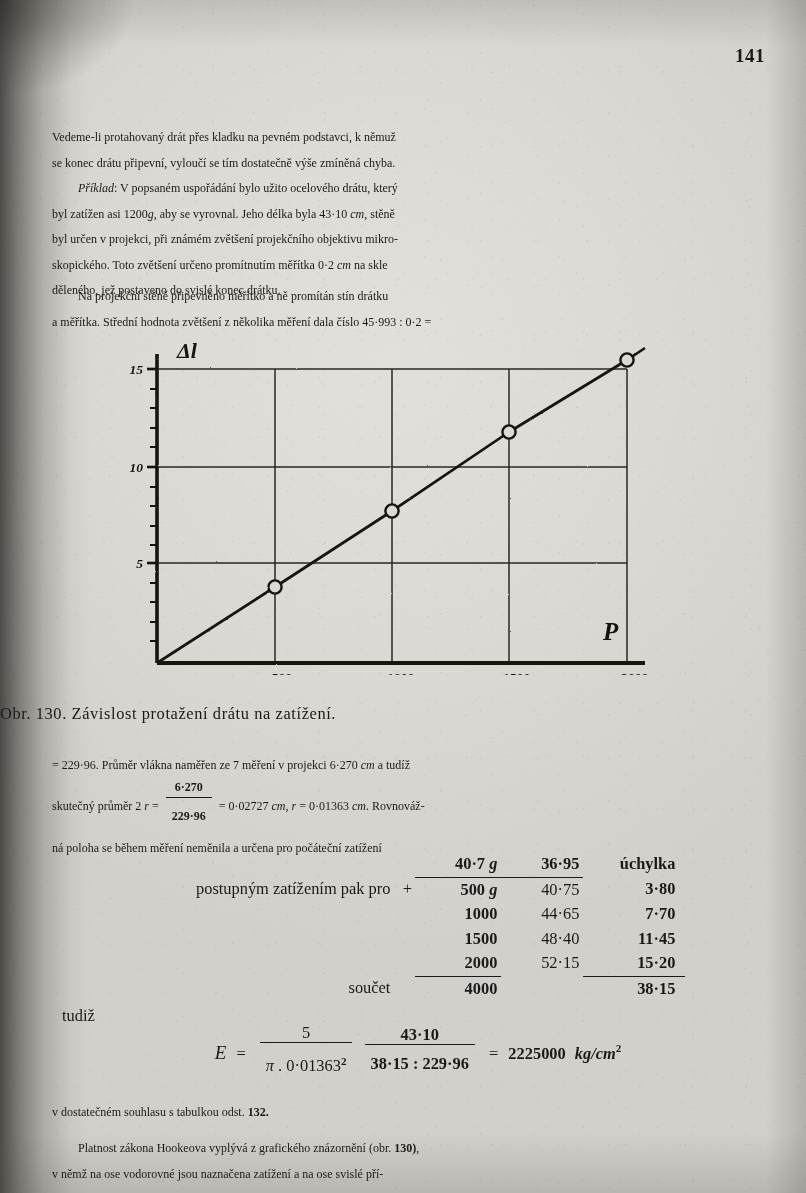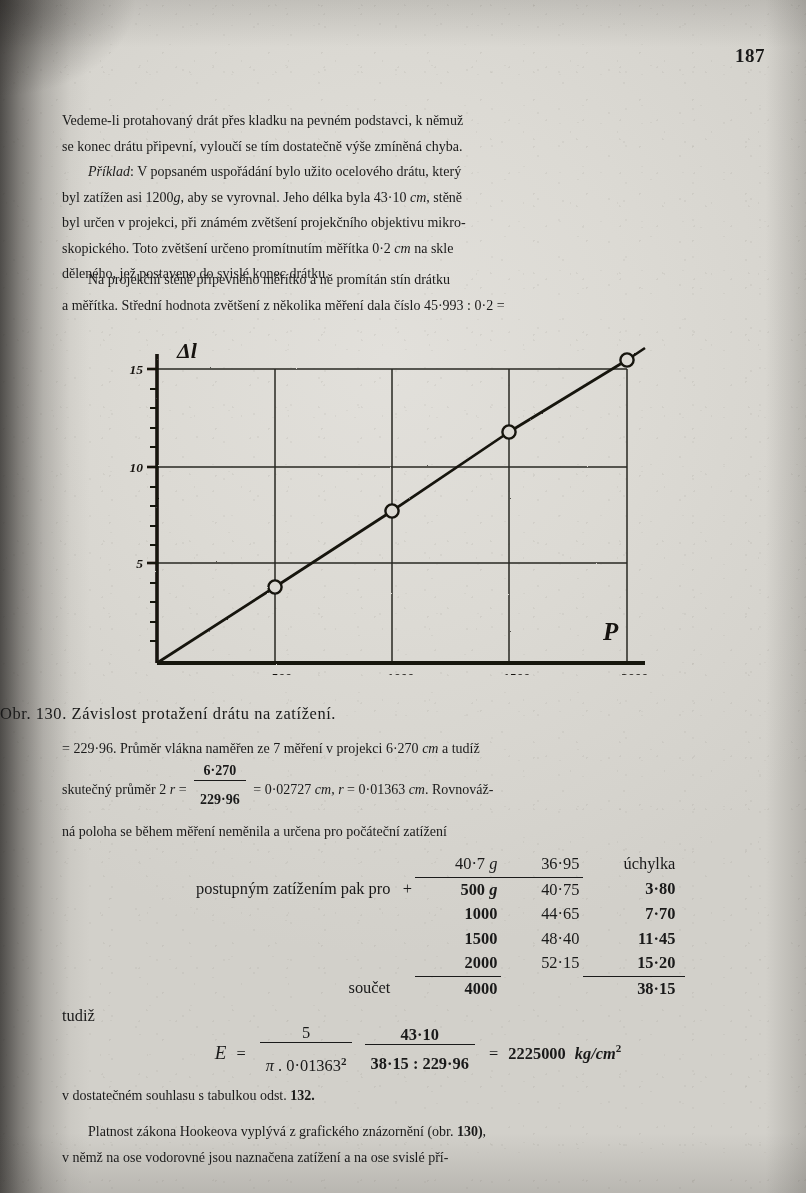--- a/index.html
+++ b/index.html
@@ -74,26 +74,27 @@
     position: absolute;
     right: 41px;
     top: 45px;
     font-size: 19px;
     font-weight: bold;
     letter-spacing: .5px;
   }
 
   .body-text {
     position: absolute;
-    left: 62px;
+    left: 52px;
     width: 683px;
-    font-size: 14px;
+    font-size: 12px;
     line-height: 25.6px;
     text-align: justify;
     text-justify: inter-word;
+    margin-top: 17px;
   }
   .body-text p { margin: 0; }
   .indent { text-indent: 26px; }
   .it { font-style: italic; }
   .bd { font-weight: bold; }
 
   
   #figure {
     position: absolute;
     left: 0; top: 330px;
@@ -138,21 +139,21 @@
   #datatable td {
     padding: 1px 0;
     line-height: 22.5px;
     white-space: nowrap;
   }
   .c-label   { text-align: right; padding-right: 9px !important; }
   .c-plus    { text-align: center; width: 16px; }
   .c-load    { text-align: right;  width: 82px; font-weight: bold; padding-right: 4px !important; }
   .c-read    { text-align: right;  width: 78px; font-weight: normal; padding-right: 4px !important; }
   .c-dev     { text-align: right;  width: 92px; font-weight: bold; padding-right: 10px !important; }
-  .hdr td { font-weight: normal; }
+  .hdr td { font-weight: bold; }
   .rule-load  { border-bottom: 1.5px solid #1a1a1a; }
   .rule-dev   { border-bottom: 1.5px solid #1a1a1a; }
 
   
   #eq-block {
     position: absolute;
     left: 0; top: 1004px;
     width: 806px;
     font-size: 16.4px;
   }
@@ -177,21 +178,21 @@
 
 <div id="page">
   <div id="paper-base"></div>
   <div id="paper-grain"></div>
   <div id="vignette-left"></div>
   <div id="vignette-topleft"></div>
   <div id="vignette-edges"></div>
 
   <div id="content">
 
-    <div class="pageno">187</div>
+    <div class="pageno">141</div>
 
     <div class="body-text" style="top:108px;">
       <p>
         <span>Vedeme-li protahovaný drát přes kladku na pevném podstavci, k němuž</span>
       </p>
       <p>
         <span>se konec drátu připevní, vyloučí se tím dostatečně výše zmíněná chyba.</span>
       </p>
     </div>
 

